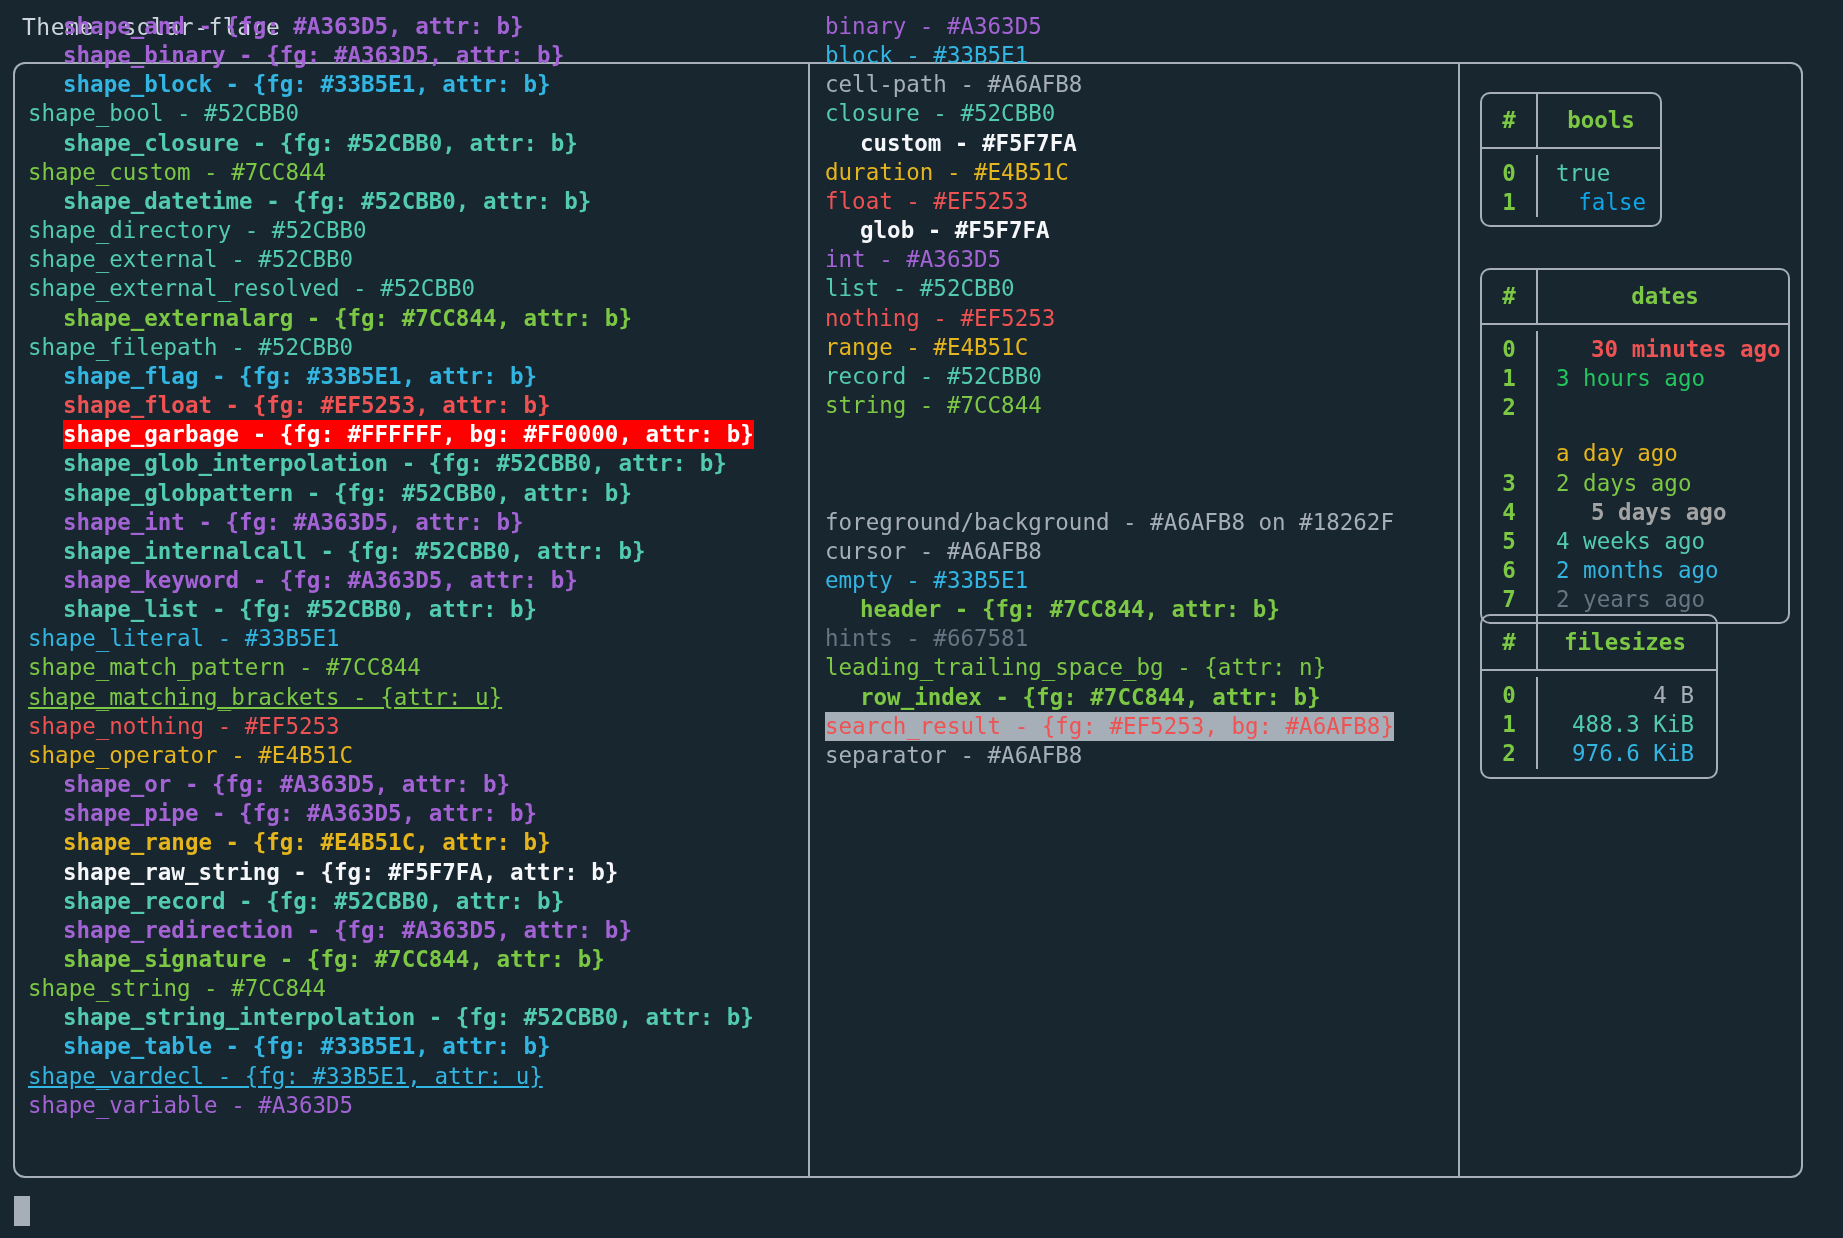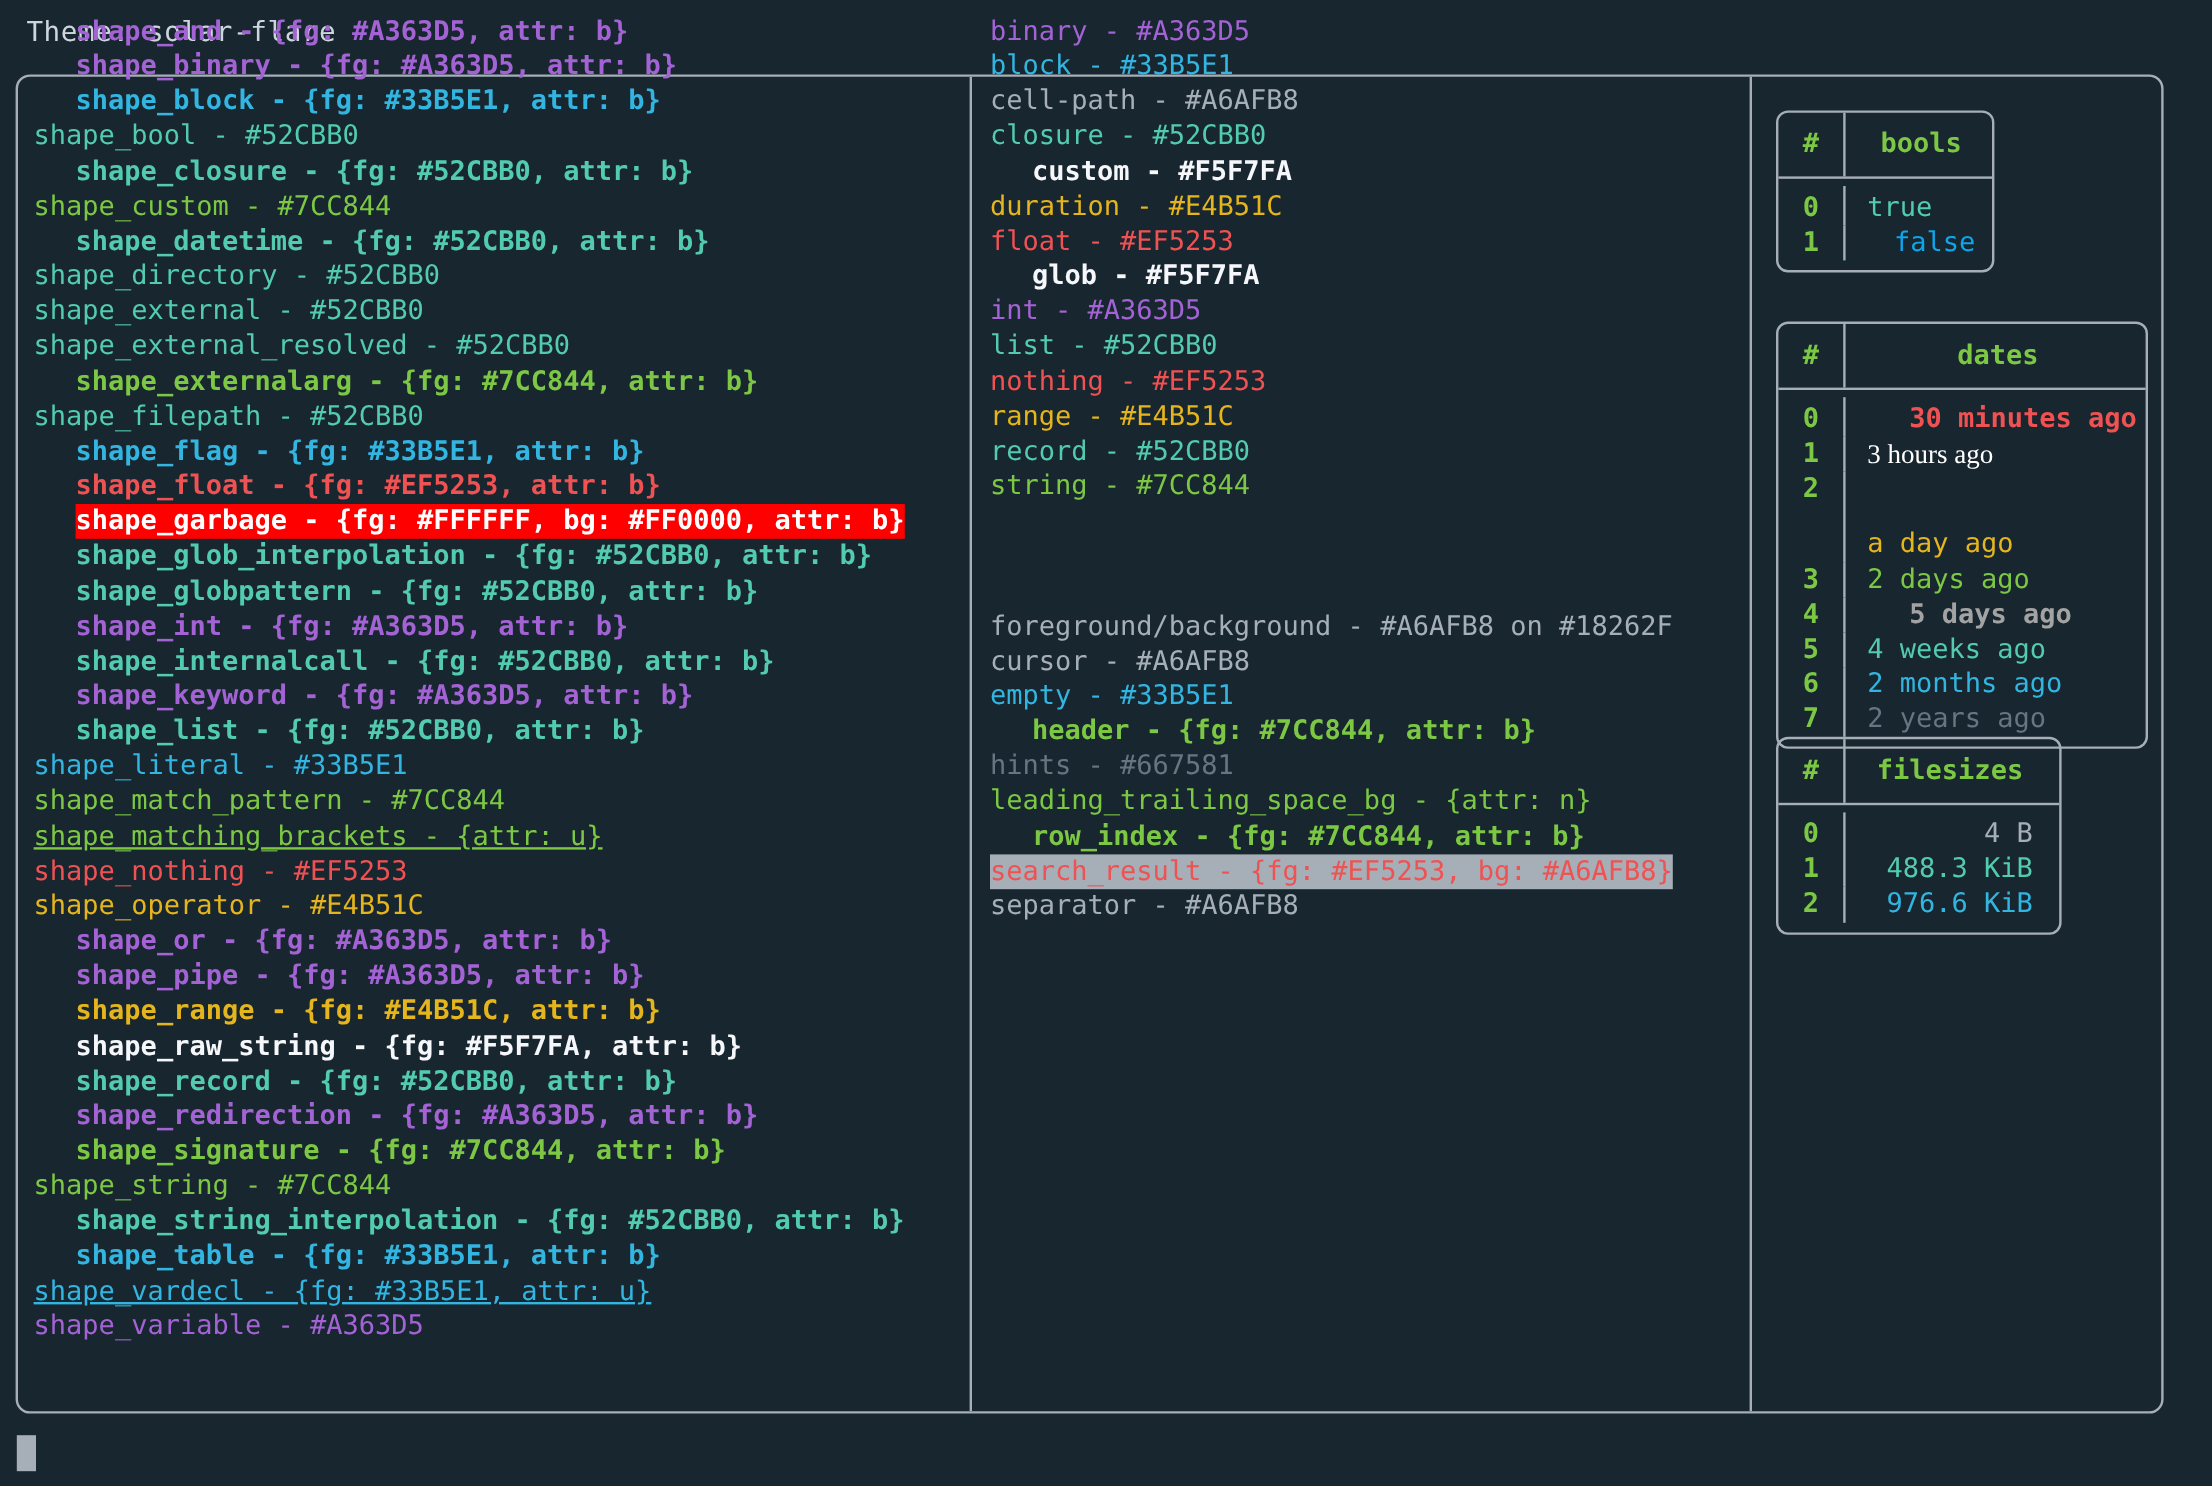--- a/index.html
+++ b/index.html
@@ -142,21 +142,21 @@
         <div class="cell-idx">#</div>
         <div class="cell-val">dates</div>
       </div>
       <div class="body">
         <div class="row">
           <div class="cell-idx">0</div>
           <div class="cell-val b" style="color: rgb(239, 82, 83); font-weight: bold;">30 minutes ago</div>
         </div>
         <div class="row">
           <div class="cell-idx">1</div>
-          <div class="cell-val" style="color: #ffffff; font-family: Liberation Serif, serif;">3 hours ago</div>
+          <div class="cell-val" style="color: #22c55e;">3 hours ago</div>
         </div>
         <div class="row">
           <div class="cell-idx">2</div>
           <div class="cell-val" style="color: rgb(228, 181, 28); margin-top: 46px;">a day ago</div>
         </div>
         <div class="row">
           <div class="cell-idx">3</div>
           <div class="cell-val" style="color: rgb(124, 200, 68);">2 days ago</div>
         </div>
         <div class="row">

